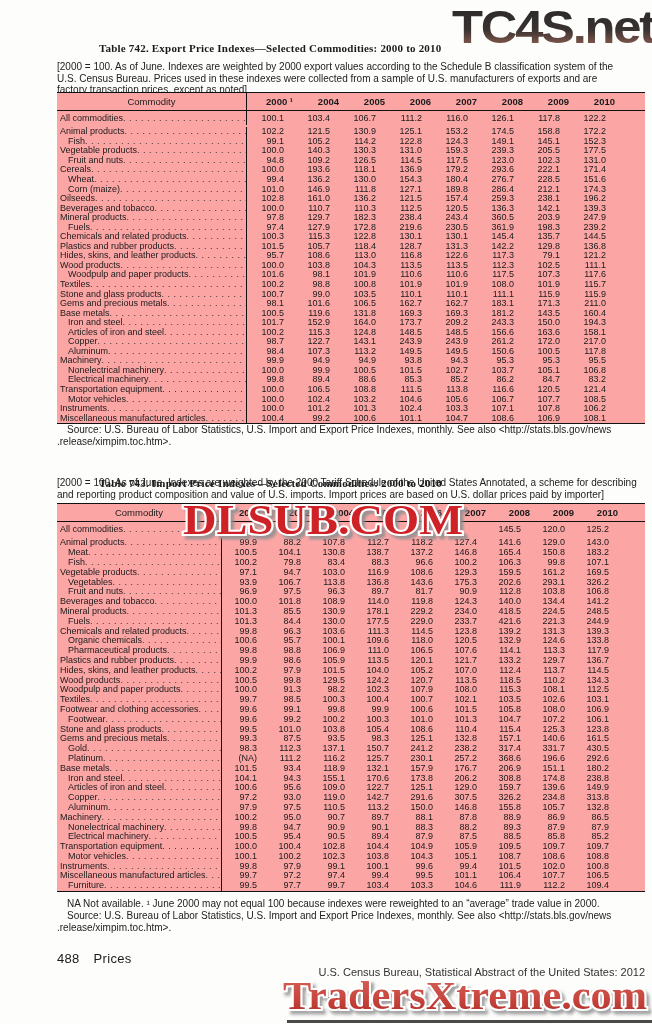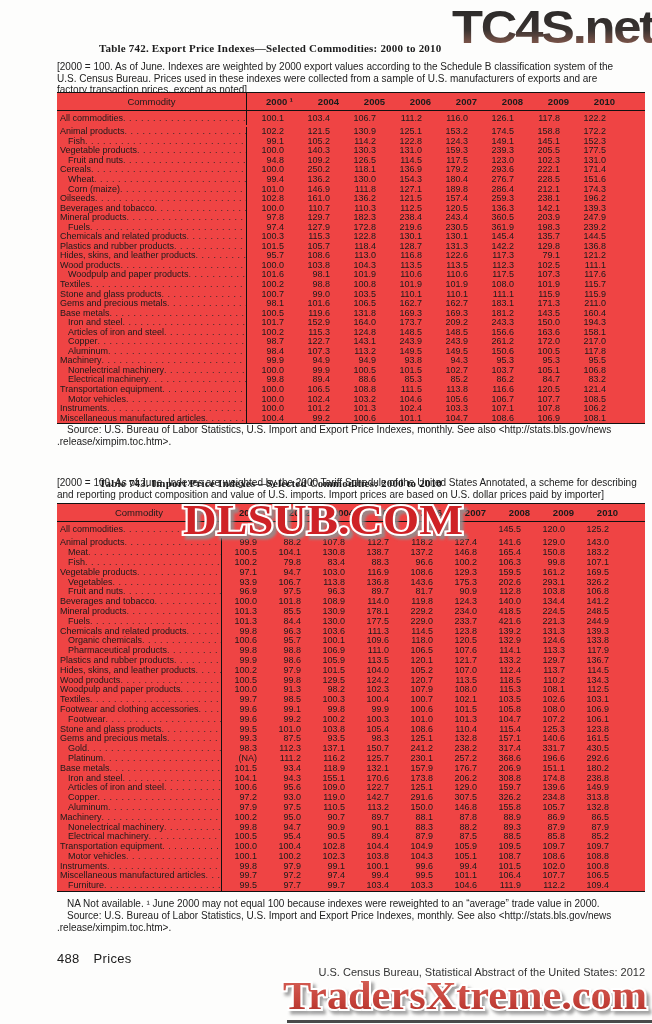--- a/index.html
+++ b/index.html
@@ -2,21 +2,21 @@
 <html><head>
 <meta charset="utf-8">
 <style>
   html,body{margin:0;padding:0;}
   body{width:652px;height:1024px;background:#fdfdfc;position:relative;overflow:hidden;
        font-family:"Liberation Sans",sans-serif;color:#1b1b1b;
        -webkit-font-smoothing:antialiased;}
   .abs{position:absolute;}
   .tbl-title{font-family:"Liberation Serif",serif;font-weight:700;font-size:11px;letter-spacing:.2px;white-space:nowrap;margin-left:42px;}
   .note{font-size:10px;line-height:11.6px;color:#222;}
-  .tbl{border-top:1.4px solid #111;border-bottom:1.4px solid #111;font-size:9px;line-height:9px;background:#ef4444;}
+  .tbl{border-top:1.4px solid #111;border-bottom:1.4px solid #111;font-size:9px;line-height:9px;background:#fca5a5;}
   .tr{display:flex;align-items:center;}
   .tr.hdr{height:17px;border-bottom:1px solid #111;}
   .hdr .lblcol{justify-content:center;align-items:center;padding-left:0;font-size:9.5px;}
   .hdr .val{text-align:right;padding-right:0 !important;font-size:9.5px;font-weight:bold;}
   .tr.total{font-weight:400;height:14px;margin-bottom:2px;}
   .lblcol{display:flex;align-items:center;border-right:1px solid #111;box-sizing:border-box;
           padding-left:3px;overflow:hidden;height:100%;}
   .lbltext{white-space:nowrap;}
   .lbltext.ind{padding-left:8px;}
   .dots{flex:1 1 auto;overflow:hidden;white-space:nowrap;color:#2a2a2a;}
@@ -130,21 +130,21 @@
       <div class="val">123.0</div>
       <div class="val">102.3</div>
       <div class="val">131.0</div>
     </div>
     <div class="tr">
       <div class="lblcol">
         <div class="lbltext">Cereals</div>
         <div class="dots"></div>
       </div>
       <div class="val">100.0</div>
-      <div class="val">250.2</div>
+      <div class="val">193.6</div>
       <div class="val">118.1</div>
       <div class="val">136.9</div>
       <div class="val">179.2</div>
       <div class="val">293.6</div>
       <div class="val">222.1</div>
       <div class="val">171.4</div>
     </div>
     <div class="tr">
       <div class="lblcol">
         <div class="lbltext ind">Wheat</div>

